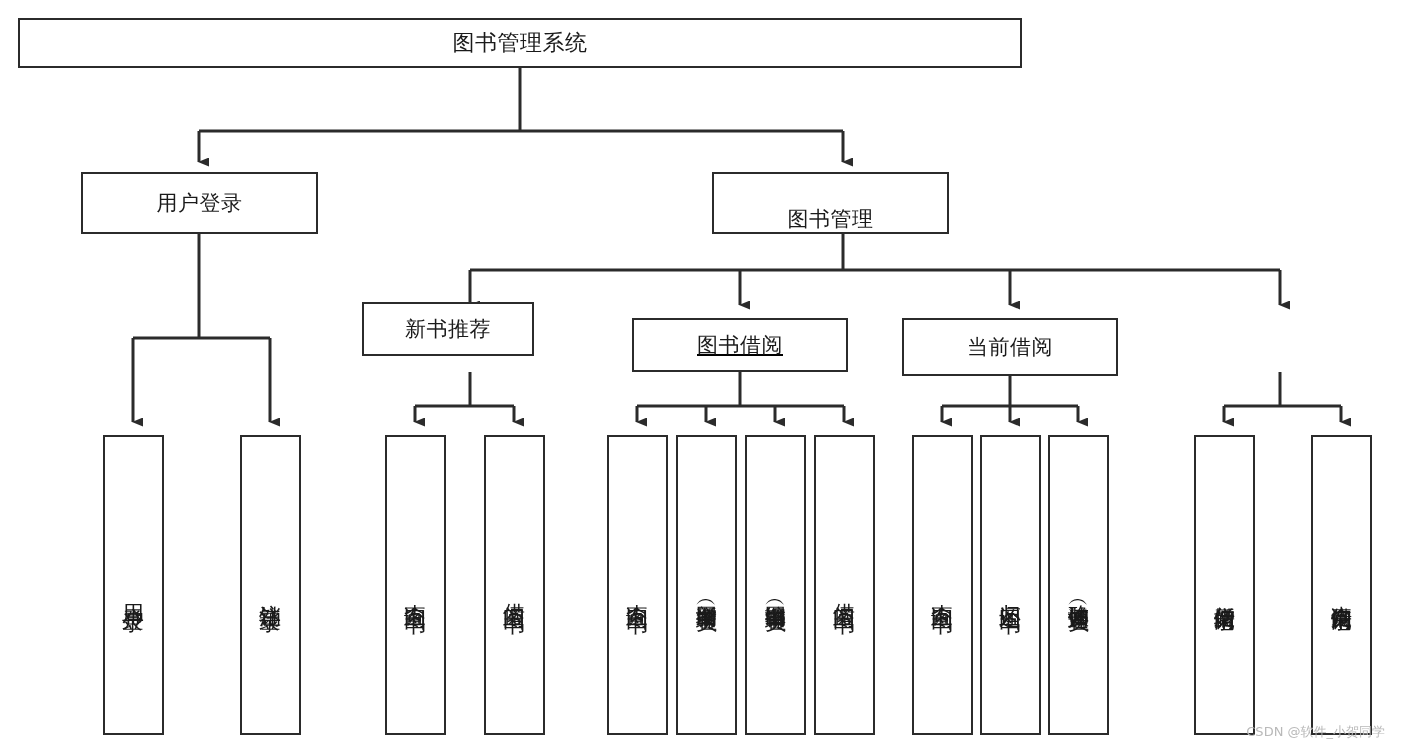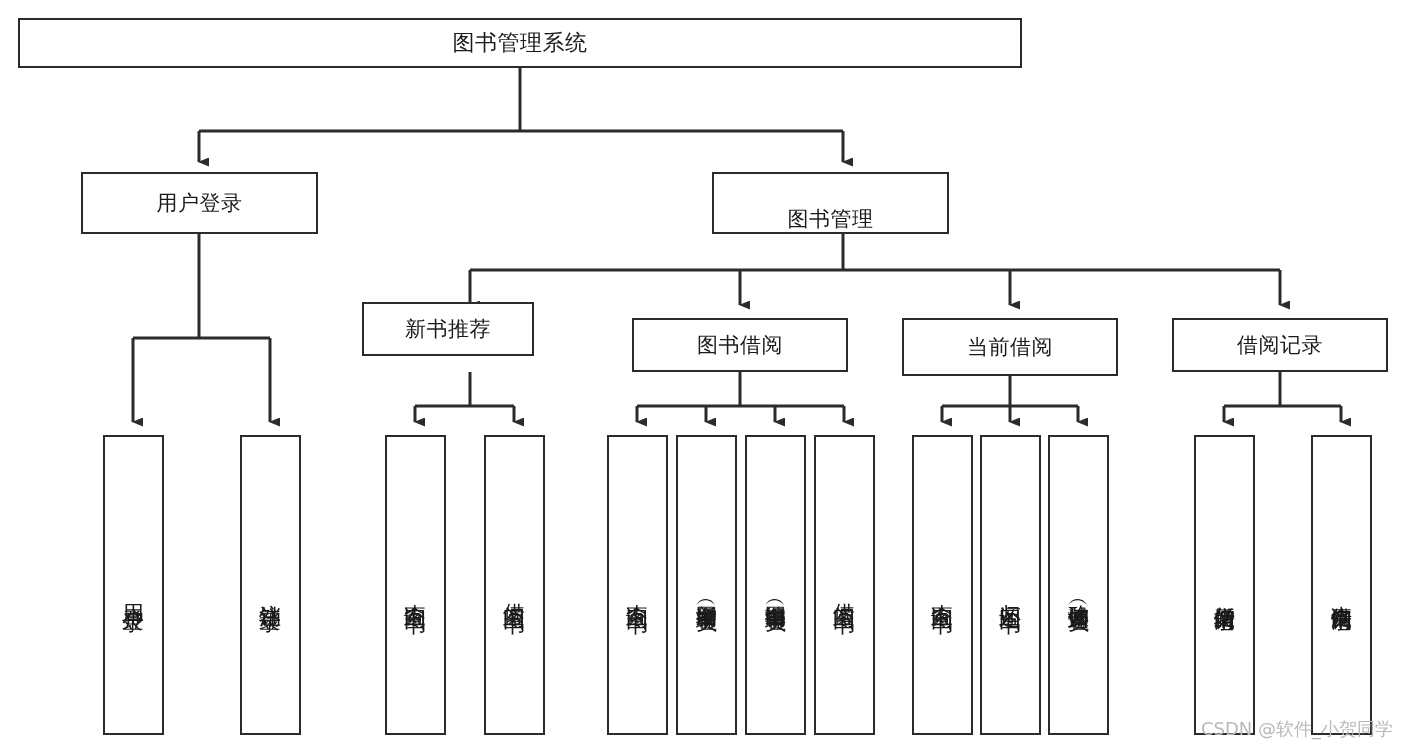--- a/index.html
+++ b/index.html
@@ -62,23 +62,23 @@
     line-height: 1.05;
     letter-spacing: 3px;
     max-height: 268px;
   }
   .node.vert.tall-text .node-label {
     font-size: 21px;
     letter-spacing: 1px;
   }
   #watermark {
     position: absolute;
-    right: 12px;
+    right: 20px;
     bottom: 6px;
-    font-size: 18px;
+    font-size: 13px;
     color: #b9b9b9;
     z-index: 5;
     white-space: nowrap;
     pointer-events: none;
   }
 </style>
 </head>
 <body>
 
 <div id="diagram-root">
@@ -144,31 +144,28 @@
   </div>
 
   <div class="node horiz" style="left:712px; top:172px; width:237px; height:62px;align-items:flex-end;">
     <span class="node-label">图书管理</span>
   </div>
 
   <div class="node horiz" style="left:362px; top:302px; width:172px; height:54px;">
     <span class="node-label">新书推荐</span>
   </div>
 
-  <div class="node horiz" style="left:632px; top:318px; width:216px; height:54px;">
+  <div class="node horiz" style="left:632px; top:318px; width:216px; height:54px;text-decoration:underline;">
     <span class="node-label">图书借阅</span>
   </div>
 
   <div class="node horiz" style="left:902px; top:318px; width:216px; height:58px;">
     <span class="node-label">当前借阅</span>
   </div>
 
-  <div class="node horiz" style="left:1172px; top:318px; width:216px; height:54px;">
-    <span class="node-label">借阅记录</span>
-  </div>
 
   <div class="node vert" style="left:103px; top:435px; width:61px; height:300px;">
     <span class="node-label">用户登录</span>
   </div>
 
   <div class="node vert" style="left:240px; top:435px; width:61px; height:300px;">
     <span class="node-label">注销登录</span>
   </div>
 
   <div class="node vert" style="left:385px; top:435px; width:61px; height:300px;">

